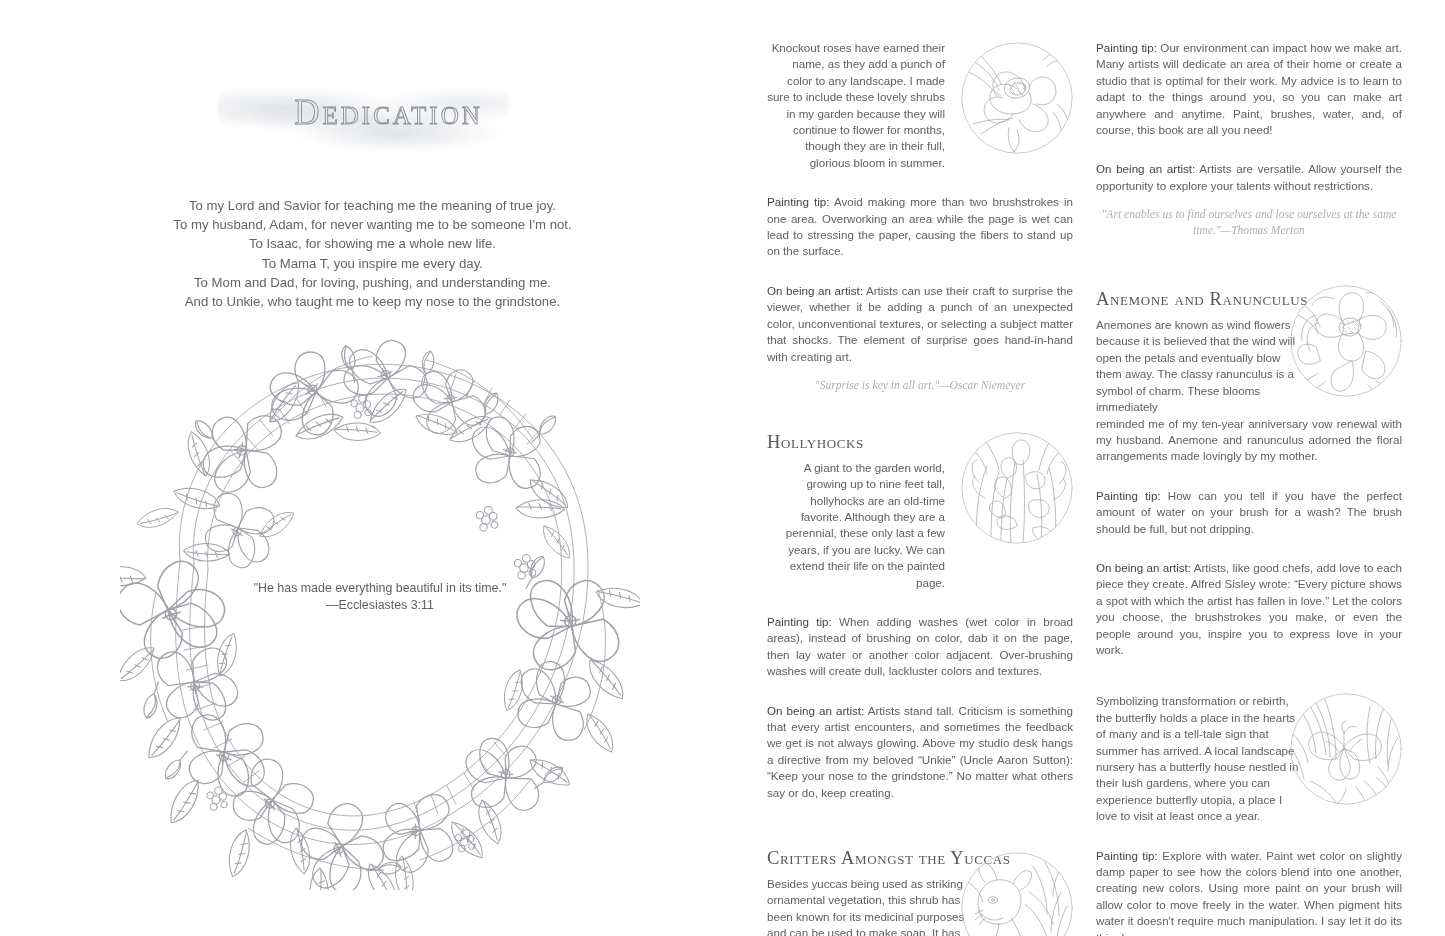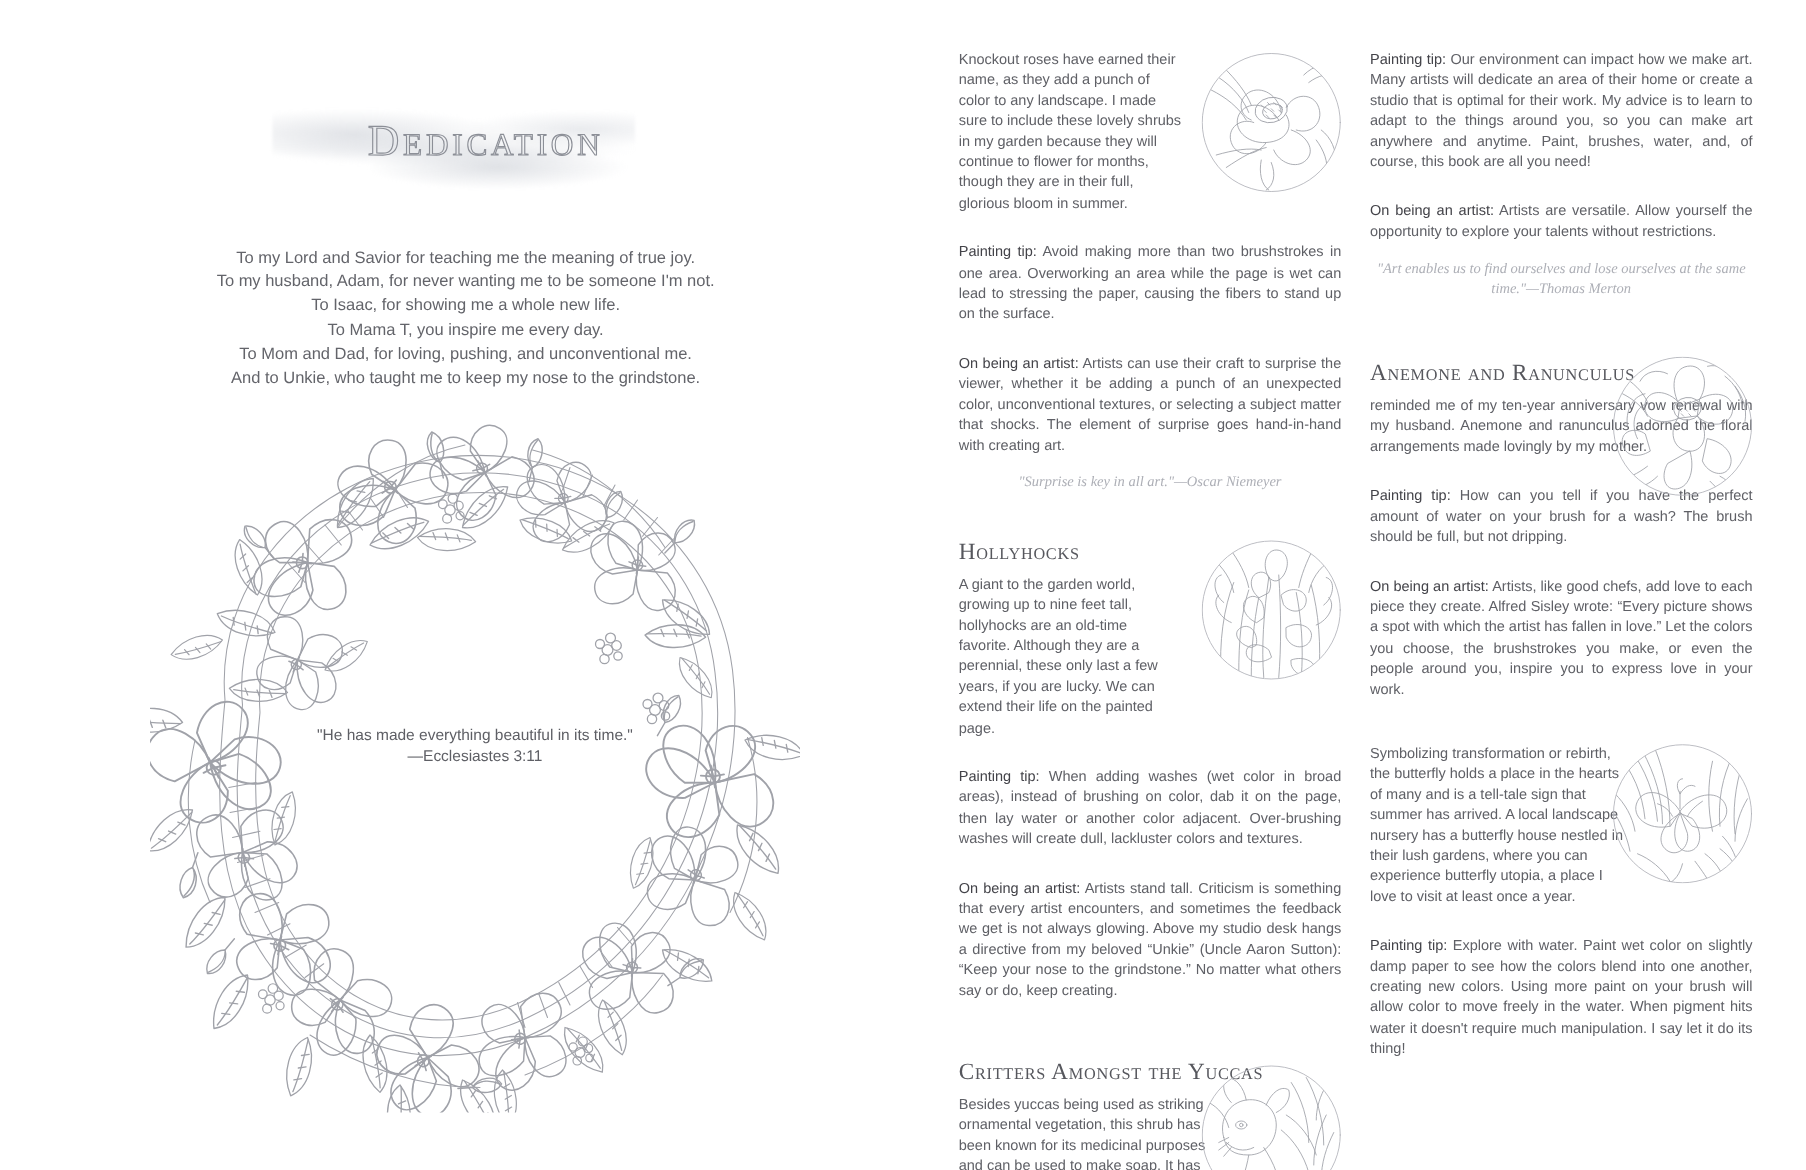--- a/index.html
+++ b/index.html
@@ -92,21 +92,21 @@
   }
   .sec-head.two-line { font-size: 18.5px; }
 
   .para {
     font-size: 11.6px;
     line-height: 16.4px;
     color: #5f6066;
     margin: 0 0 13px 0;
     text-align: justify;
   }
-  .para.narrow { width: 178px; text-align: left; }
+  .para.narrow { width: 178px; text-align: right; }
   .para.narrow-wide { width: 206px; text-align: left; }
   .para b, .para strong { font-weight: 400; color: #434349; }
 
   .quote {
     font-family: "Liberation Serif", serif;
     font-style: italic;
     font-size: 11.6px;
     line-height: 16px;
     color: #adafb6;
     text-align: center;
@@ -135,21 +135,21 @@
     <div class="wash-title-wrap">
       <div class="wash"></div>
       <div class="dedication-title">Dedication</div>
     </div>
 
     <div class="dedication-body">
       <div>To my Lord and Savior for teaching me the meaning of true joy.</div>
       <div>To my husband, Adam, for never wanting me to be someone I'm not.</div>
       <div>To Isaac, for showing me a whole new life.</div>
       <div>To Mama T, you inspire me every day.</div>
-      <div>To Mom and Dad, for loving, pushing, and unconventional me.</div>
+      <div>To Mom and Dad, for loving, pushing, and understanding me.</div>
       <div>And to Unkie, who taught me to keep my nose to the grindstone.</div>
     </div>
 
     <div class="wreath-wrap">
       <svg viewBox="0 0 520 560" xmlns="http://www.w3.org/2000/svg" fill="none" stroke="#a0a2a9" stroke-width="0.85" stroke-linecap="round" stroke-linejoin="round">
         <defs>
 
           <g id="bloom">
             <path d="M0,0 C-6,-16 -20,-22 -27,-14 C-33,-7 -24,4 -12,6 Z"></path>
             <path d="M0,0 C-14,-10 -30,-7 -31,3 C-32,12 -20,18 -9,12 Z"></path>
@@ -428,20 +428,21 @@
                 <path d="M86,96 C94,100 100,108 98,112 M78,100 C84,106 88,110 90,112"></path>
                 <path d="M36,96 C30,102 22,106 14,106 M28,88 C20,94 12,98 6,98"></path>
                 <path d="M98,24 C104,32 108,42 106,52 M90,16 C98,22 104,32 104,42"></path>
                 <path d="M14,20 C22,26 28,34 30,42 M8,30 C16,34 24,40 28,48"></path>
                 <path d="M44,14 C36,10 26,12 22,20"></path>
                 <path d="M76,8 C84,6 92,10 94,16"></path>
               </g>
             </svg>
           </div>
           <div class="sec-head two-line">Anemone and Ranunculus</div>
+          <p class="para narrow-wide" style="margin-bottom:0">Anemones are known as wind flowers because it is believed that the wind will open the petals and eventually blow them away. The classy ranunculus is a symbol of charm. These blooms immediately</p>
           <p class="para">reminded me of my ten-year anniversary vow renewal with my husband. Anemone and ranunculus adorned the floral arrangements made lovingly by my mother.</p>
           <div class="spacer-sm"></div>
           <p class="para"><b>Painting tip:</b> <span>How can you tell if you have the perfect amount of water on your brush for a wash? The brush should be full, but not dripping.</span></p>
           <div class="spacer-sm"></div>
           <p class="para"><b>On being an artist:</b> <span>Artists, like good chefs, add love to each piece they create. Alfred Sisley wrote: “Every picture shows a spot with which the artist has fallen in love.” Let the colors you choose, the brushstrokes you make, or even the people around you, inspire you to express love in your work.</span></p>
         </div>
 
         <div class="spacer-md"></div>
 
         <div class="sec">

